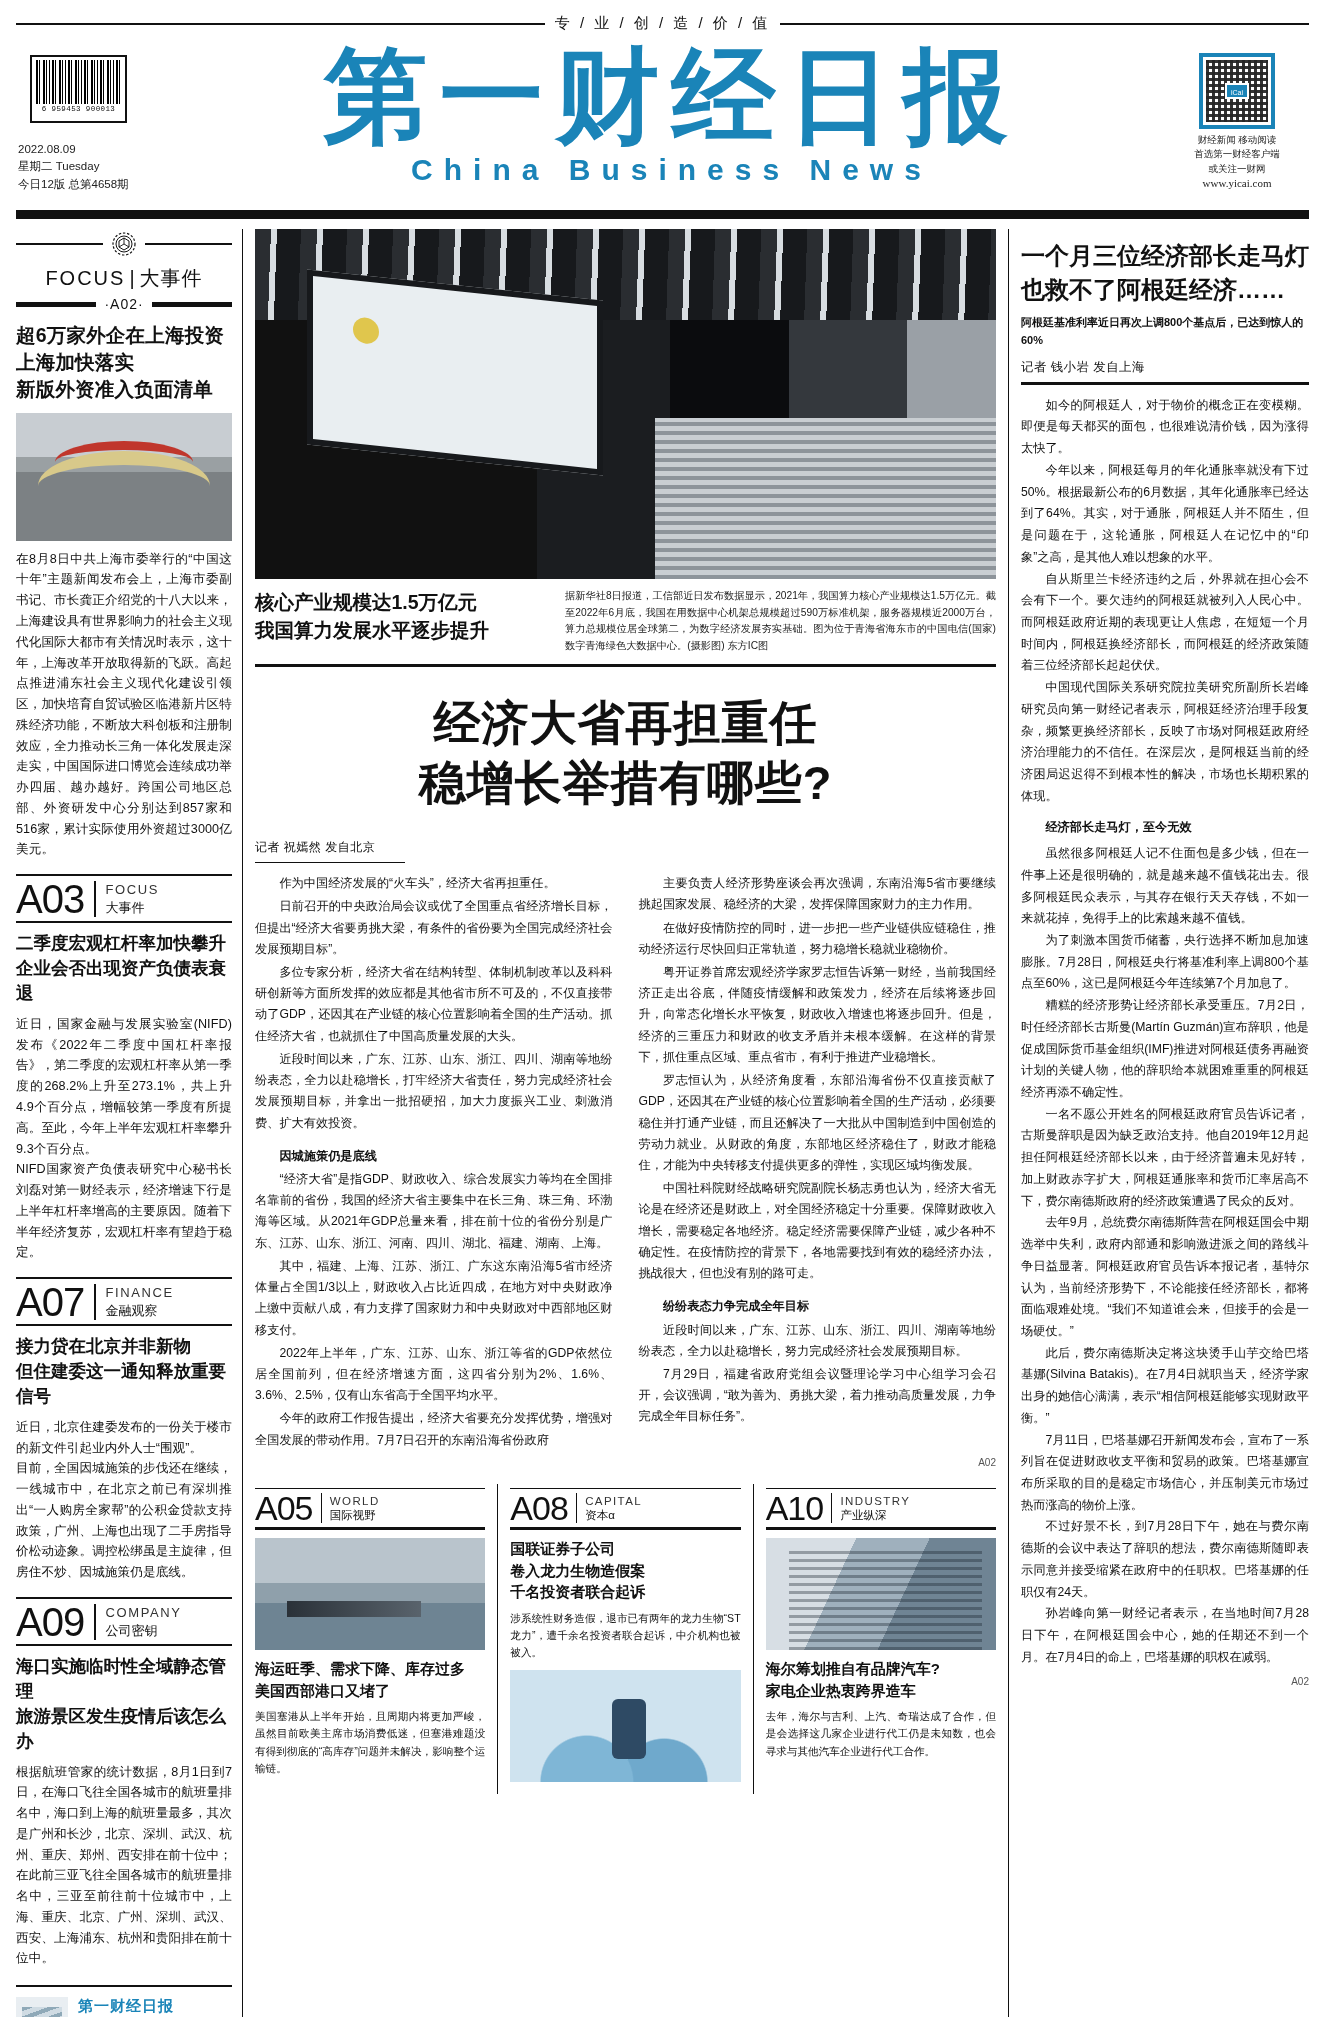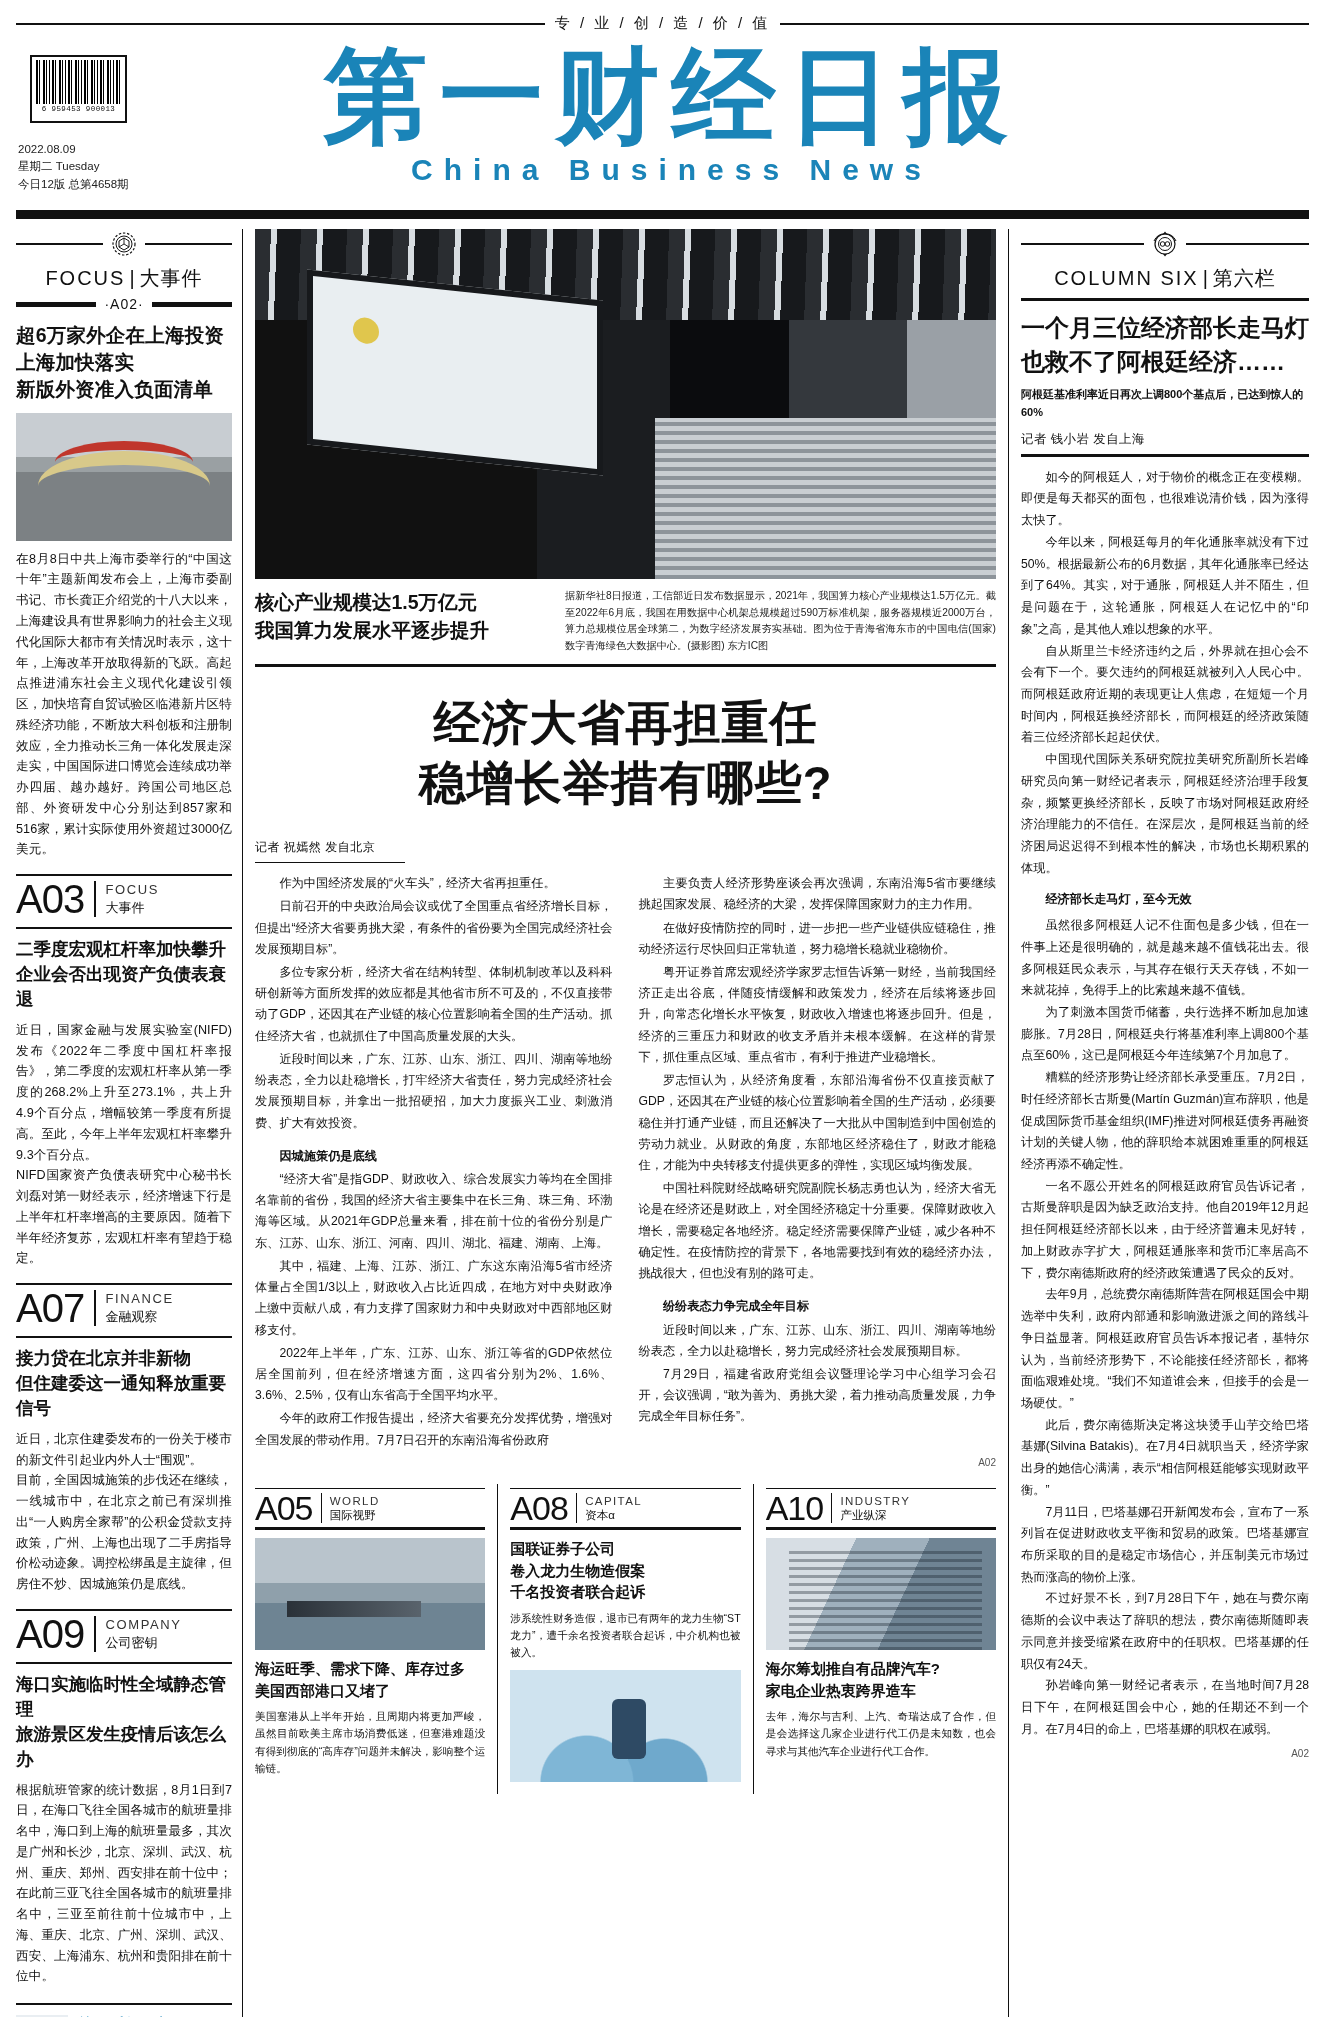--- a/index.html
+++ b/index.html
@@ -83,21 +83,21 @@
   .lead-head {
     font-size:19.5px; font-weight:700; line-height:1.38; margin:10px 0 10px;
     letter-spacing:.2px;
   }
   .thumb { width:100%; height:128px; background:#b9bcb8; margin-bottom:8px; position:relative; overflow:hidden;}
   .body-txt { font-size:12.6px; line-height:1.65; text-align:justify; letter-spacing:.1px; }
 
   
   .idx { margin-top:14px; }
   .idx-rule-top { height:1.6px; background:#111; }
-  .idx-row { display:flex; align-items:center; padding:3px 0 8px; }
+  .idx-row { display:flex; align-items:center; padding:3px 0 2px; }
   .idx-code { font-size:40px; font-weight:300; letter-spacing:-1px; line-height:1; font-family:"Liberation Sans",sans-serif;}
   .idx-div { width:1.4px; height:36px; background:#111; margin:0 10px; }
   .idx-names { font-size:13px; line-height:1.35; }
   .idx-names .en { letter-spacing:1.6px; color:#333; }
   .idx-rule-bot { height:2.6px; background:#111; margin-bottom:8px;}
   .idx-head { font-size:17.5px; font-weight:700; line-height:1.42; margin-bottom:8px; }
 
   
   .foot-logo { margin-top:16px; border-top:2.5px solid #111; padding-top:10px; display:flex; gap:10px; align-items:flex-start;}
   .foot-mark { width:52px; height:52px; flex:0 0 52px; background:#e9eef2; position:relative; overflow:hidden;}
@@ -202,20 +202,31 @@
     </div>
     <div class="dateblock">
       <div>2022.08.09</div>
       <div>星期二  Tuesday</div>
       <div>今日12版  总第4658期</div>
     </div>
     <div class="logo-wrap">
       <div class="logo-cn">第一财经日报</div>
       <div class="logo-en">China Business News</div>
     </div>
+    <div class="qr-wrap">
+      <div class="qr">
+        <div class="qr-center">iCai</div>
+      </div>
+      <div class="qr-txt">
+        <div>财经新闻 移动阅读</div>
+        <div>首选第一财经客户端</div>
+        <div>或关注一财网</div>
+      </div>
+      <div class="qr-url">www.yicai.com</div>
+    </div>
   </div>
 
   <div class="thick-rule"></div>
 
   <div class="body-grid">
 
     <div class="col-left">
 
       <div class="orn-head">
         <div class="orn-line">
@@ -409,40 +420,20 @@
           <div class="promo-head" style="white-space:pre-line">海尔筹划推自有品牌汽车?
 家电企业热衷跨界造车</div>
           <div class="promo-txt">去年，海尔与吉利、上汽、奇瑞达成了合作，但是会选择这几家企业进行代工仍是未知数，也会寻求与其他汽车企业进行代工合作。</div>
         </div>
 
       </div>
     </div>
 
     <div class="col-right">
 
-      <div class="orn-head">
-        <div class="orn-line">
-          <div class="l"></div>
-          <div class="orn-mark">
-            <svg viewBox="0 0 30 30" width="30" height="30">
-              <circle cx="15" cy="15" r="10" fill="none" stroke="#111" stroke-width="1.2"></circle>
-              <circle cx="15" cy="15" r="6.5" fill="none" stroke="#111" stroke-width="1"></circle>
-              <circle cx="12.6" cy="15" r="2.3" fill="none" stroke="#111" stroke-width="1"></circle>
-              <circle cx="17.4" cy="15" r="2.3" fill="none" stroke="#111" stroke-width="1"></circle>
-              <path d="M15 2.5 L17 5 L13 5 Z M15 27.5 L17 25 L13 25 Z" fill="#111"></path>
-              <path d="M4 12 A12 12 0 0 1 26 12" fill="none" stroke="#111" stroke-width="1"></path>
-            </svg>
-          </div>
-          <div class="l"></div>
-        </div>
-        <div class="orn-title">
-          <span class="en">COLUMN SIX</span><span class="bar">|</span><span>第六栏</span>
-        </div>
-        <div style="height:3px;background:#111;margin-top:2px"></div>
-      </div>
 
       <div class="r-head" style="white-space:pre-line">一个月三位经济部长走马灯
 也救不了阿根廷经济……</div>
       <div class="r-deck">阿根廷基准利率近日再次上调800个基点后，已达到惊人的60%</div>
       <div class="r-byline">记者 钱小岩 发自上海</div>
       <div class="r-byrule"></div>
 
       <div class="r-txt">
         <p>如今的阿根廷人，对于物价的概念正在变模糊。即便是每天都买的面包，也很难说清价钱，因为涨得太快了。</p>
         <p>今年以来，阿根廷每月的年化通胀率就没有下过50%。根据最新公布的6月数据，其年化通胀率已经达到了64%。其实，对于通胀，阿根廷人并不陌生，但是问题在于，这轮通胀，阿根廷人在记忆中的“印象”之高，是其他人难以想象的水平。</p>

